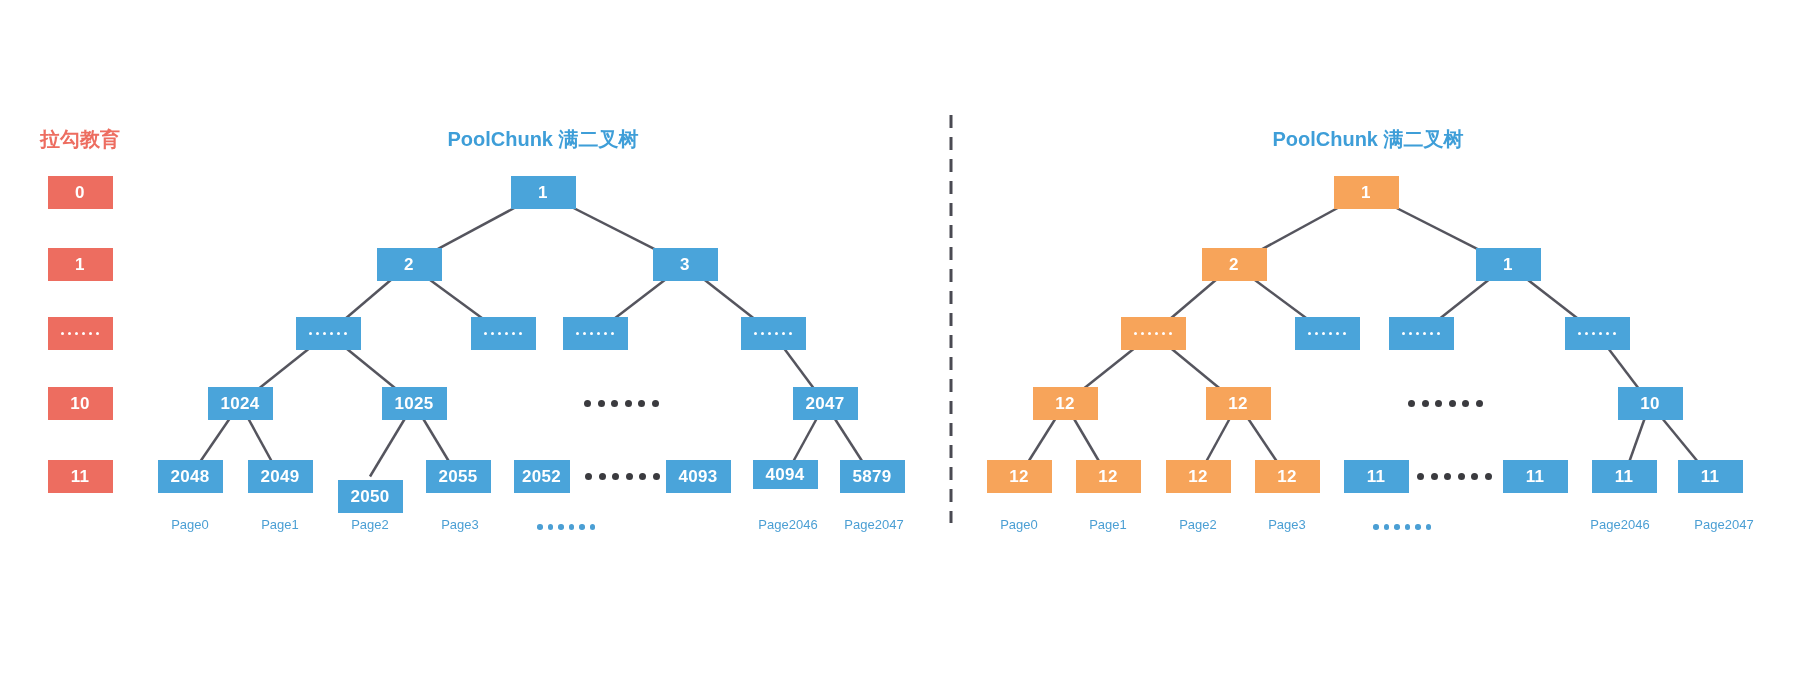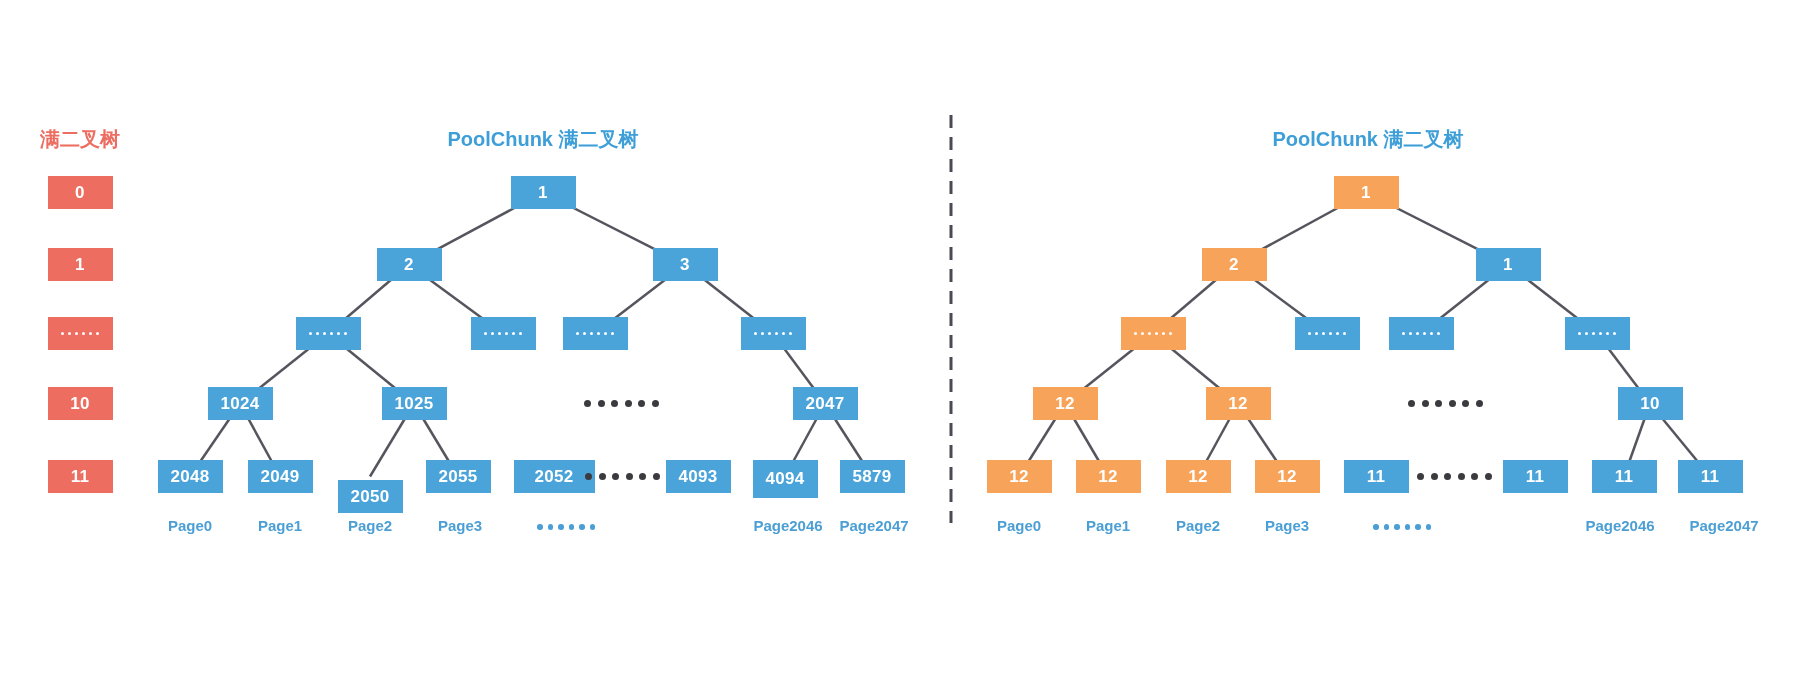--- a/index.html
+++ b/index.html
@@ -13,21 +13,21 @@
     color:#fff;font-size:17px;font-weight:600;letter-spacing:.3px;
   }
   .tree-title{
     position:absolute;z-index:2;font-size:20px;font-weight:700;white-space:nowrap;
     transform:translateX(-50%);
   }
   .legend-title{
     position:absolute;z-index:2;font-size:20px;font-weight:700;white-space:nowrap;
   }
   .page-label{
-    position:absolute;z-index:2;font-size:15px;font-weight:700;white-space:nowrap;
+    position:absolute;z-index:2;font-size:13px;font-weight:400;white-space:nowrap;
     transform:translateX(-50%);
   }
   .dotrow{position:absolute;z-index:3;display:flex;align-items:center;}
   .dotrow span{border-radius:50%;display:block;}
   .node .dotrow{position:static;transform:none;}
   .watermark{
     position:absolute;z-index:4;display:flex;align-items:center;justify-content:center;
     border-radius:34px;font-weight:600;letter-spacing:2px;
   }
 </style>
@@ -62,21 +62,21 @@
       <line x1="1597" y1="333.5" x2="1650" y2="403.5" stroke="#55555E" stroke-width="2.5"></line>
       <line x1="1065" y1="403.5" x2="1019" y2="476.5" stroke="#55555E" stroke-width="2.5"></line>
       <line x1="1065" y1="403.5" x2="1108" y2="476.5" stroke="#55555E" stroke-width="2.5"></line>
       <line x1="1238" y1="403.5" x2="1198" y2="476.5" stroke="#55555E" stroke-width="2.5"></line>
       <line x1="1238" y1="403.5" x2="1287" y2="476.5" stroke="#55555E" stroke-width="2.5"></line>
       <line x1="1650" y1="403.5" x2="1624" y2="476.5" stroke="#55555E" stroke-width="2.5"></line>
       <line x1="1650" y1="403.5" x2="1710" y2="476.5" stroke="#55555E" stroke-width="2.5"></line>
       <line x1="951" y1="115" x2="951" y2="523" stroke="#4A4A52" stroke-width="3" stroke-dasharray="13 9"></line>
     </svg>
 
-  <div class="legend-title" id="legend-title" style="left: 40px; top: 126px; color: rgb(237, 109, 96);">满二叉树</div>
+  <div class="legend-title" id="legend-title" style="left: 40px; top: 126px; color: rgb(237, 109, 96);">拉勾教育</div>
 
   <div class="tree-title" id="tree-title-0" style="left: 543px; top: 126px; color: rgb(62, 158, 216);">PoolChunk 满二叉树</div>
 
   <div class="tree-title" id="tree-title-1" style="left: 1368px; top: 126px; color: rgb(62, 158, 216);">PoolChunk 满二叉树</div>
 
   <div id="generated-root">
       <div class="node" style="left: 47.5px; top: 176px; width: 65px; height: 33px; background: rgb(237, 109, 96);">0</div>
       <div class="node" style="left: 47.5px; top: 248px; width: 65px; height: 33px; background: rgb(237, 109, 96);">1</div>
       <div class="node" style="left: 47.5px; top: 317px; width: 65px; height: 33px; background: rgb(237, 109, 96);">
         <div class="dotrow" style="gap: 3.5px;">
@@ -133,23 +133,23 @@
           <span style="width: 3.5px; height: 3.5px; background: rgb(255, 255, 255);"></span>
         </div>
       </div>
       <div class="node" style="left: 207.5px; top: 387px; width: 65px; height: 33px; background: rgb(74, 164, 218);">1024</div>
       <div class="node" style="left: 381.5px; top: 387px; width: 65px; height: 33px; background: rgb(74, 164, 218);">1025</div>
       <div class="node" style="left: 792.5px; top: 387px; width: 65px; height: 33px; background: rgb(74, 164, 218);">2047</div>
       <div class="node" style="left: 157.5px; top: 460px; width: 65px; height: 33px; background: rgb(74, 164, 218);">2048</div>
       <div class="node" style="left: 247.5px; top: 460px; width: 65px; height: 33px; background: rgb(74, 164, 218);">2049</div>
       <div class="node" style="left: 337.5px; top: 480px; width: 65px; height: 33px; background: rgb(74, 164, 218);">2050</div>
       <div class="node" style="left: 425.5px; top: 460px; width: 65px; height: 33px; background: rgb(74, 164, 218);">2055</div>
-      <div class="node" style="left: 513.5px; top: 460px; width: 81px; height: 33px; background: rgb(74, 164, 218);">2052</div>
+      <div class="node" style="left: 513.5px; top: 460px; width: 56px; height: 33px; background: rgb(74, 164, 218);">2052</div>
       <div class="node" style="left: 665.5px; top: 460px; width: 65px; height: 33px; background: rgb(74, 164, 218);">4093</div>
-      <div class="node" style="left: 752.5px; top: 460px; width: 65px; height: 38px; background: rgb(74, 164, 218);">4094</div>
+      <div class="node" style="left: 752.5px; top: 460px; width: 65px; height: 29px; background: rgb(74, 164, 218);">4094</div>
       <div class="node" style="left: 839.5px; top: 460px; width: 65px; height: 33px; background: rgb(74, 164, 218);">5879</div>
       <div class="dotrow" style="gap: 6.5px; left: 584px; top: 400px;">
         <span style="width: 7px; height: 7px; background: rgb(59, 59, 63);"></span>
         <span style="width: 7px; height: 7px; background: rgb(59, 59, 63);"></span>
         <span style="width: 7px; height: 7px; background: rgb(59, 59, 63);"></span>
         <span style="width: 7px; height: 7px; background: rgb(59, 59, 63);"></span>
         <span style="width: 7px; height: 7px; background: rgb(59, 59, 63);"></span>
         <span style="width: 7px; height: 7px; background: rgb(59, 59, 63);"></span>
       </div>
       <div class="dotrow" style="gap: 6.5px; left: 585px; top: 473px;">

